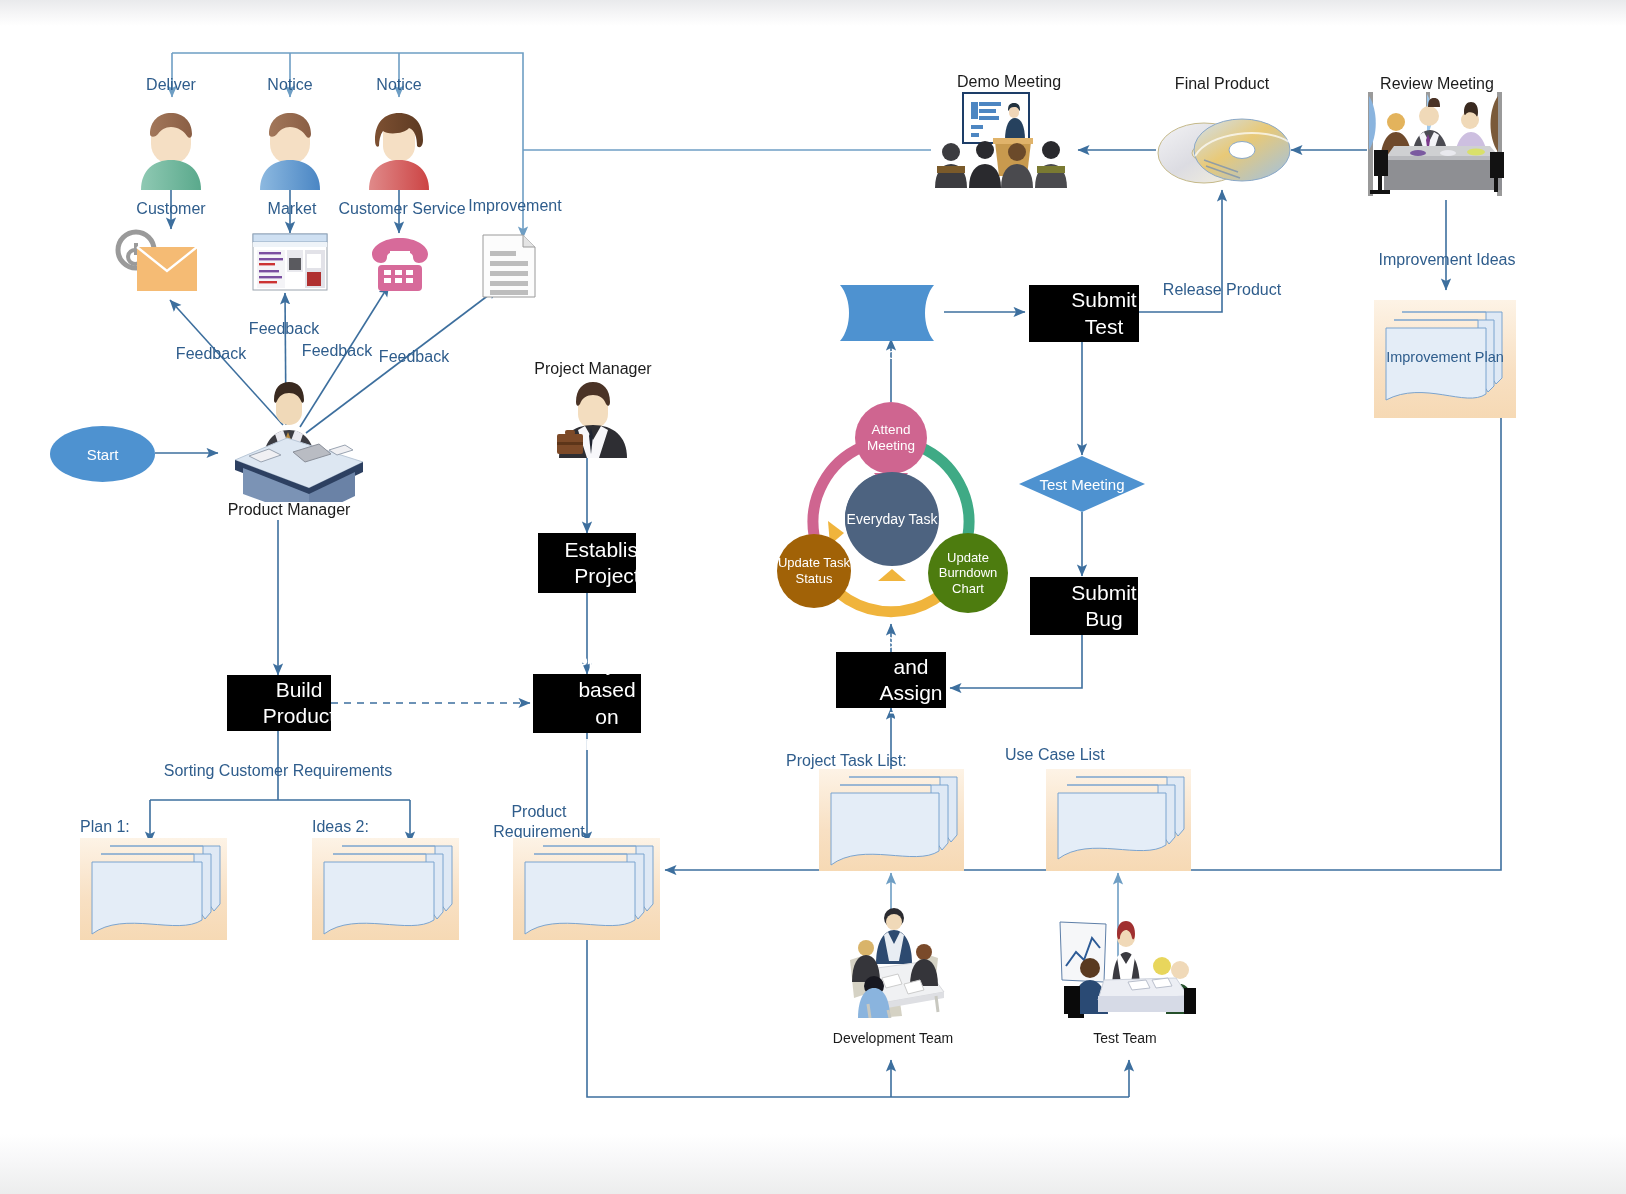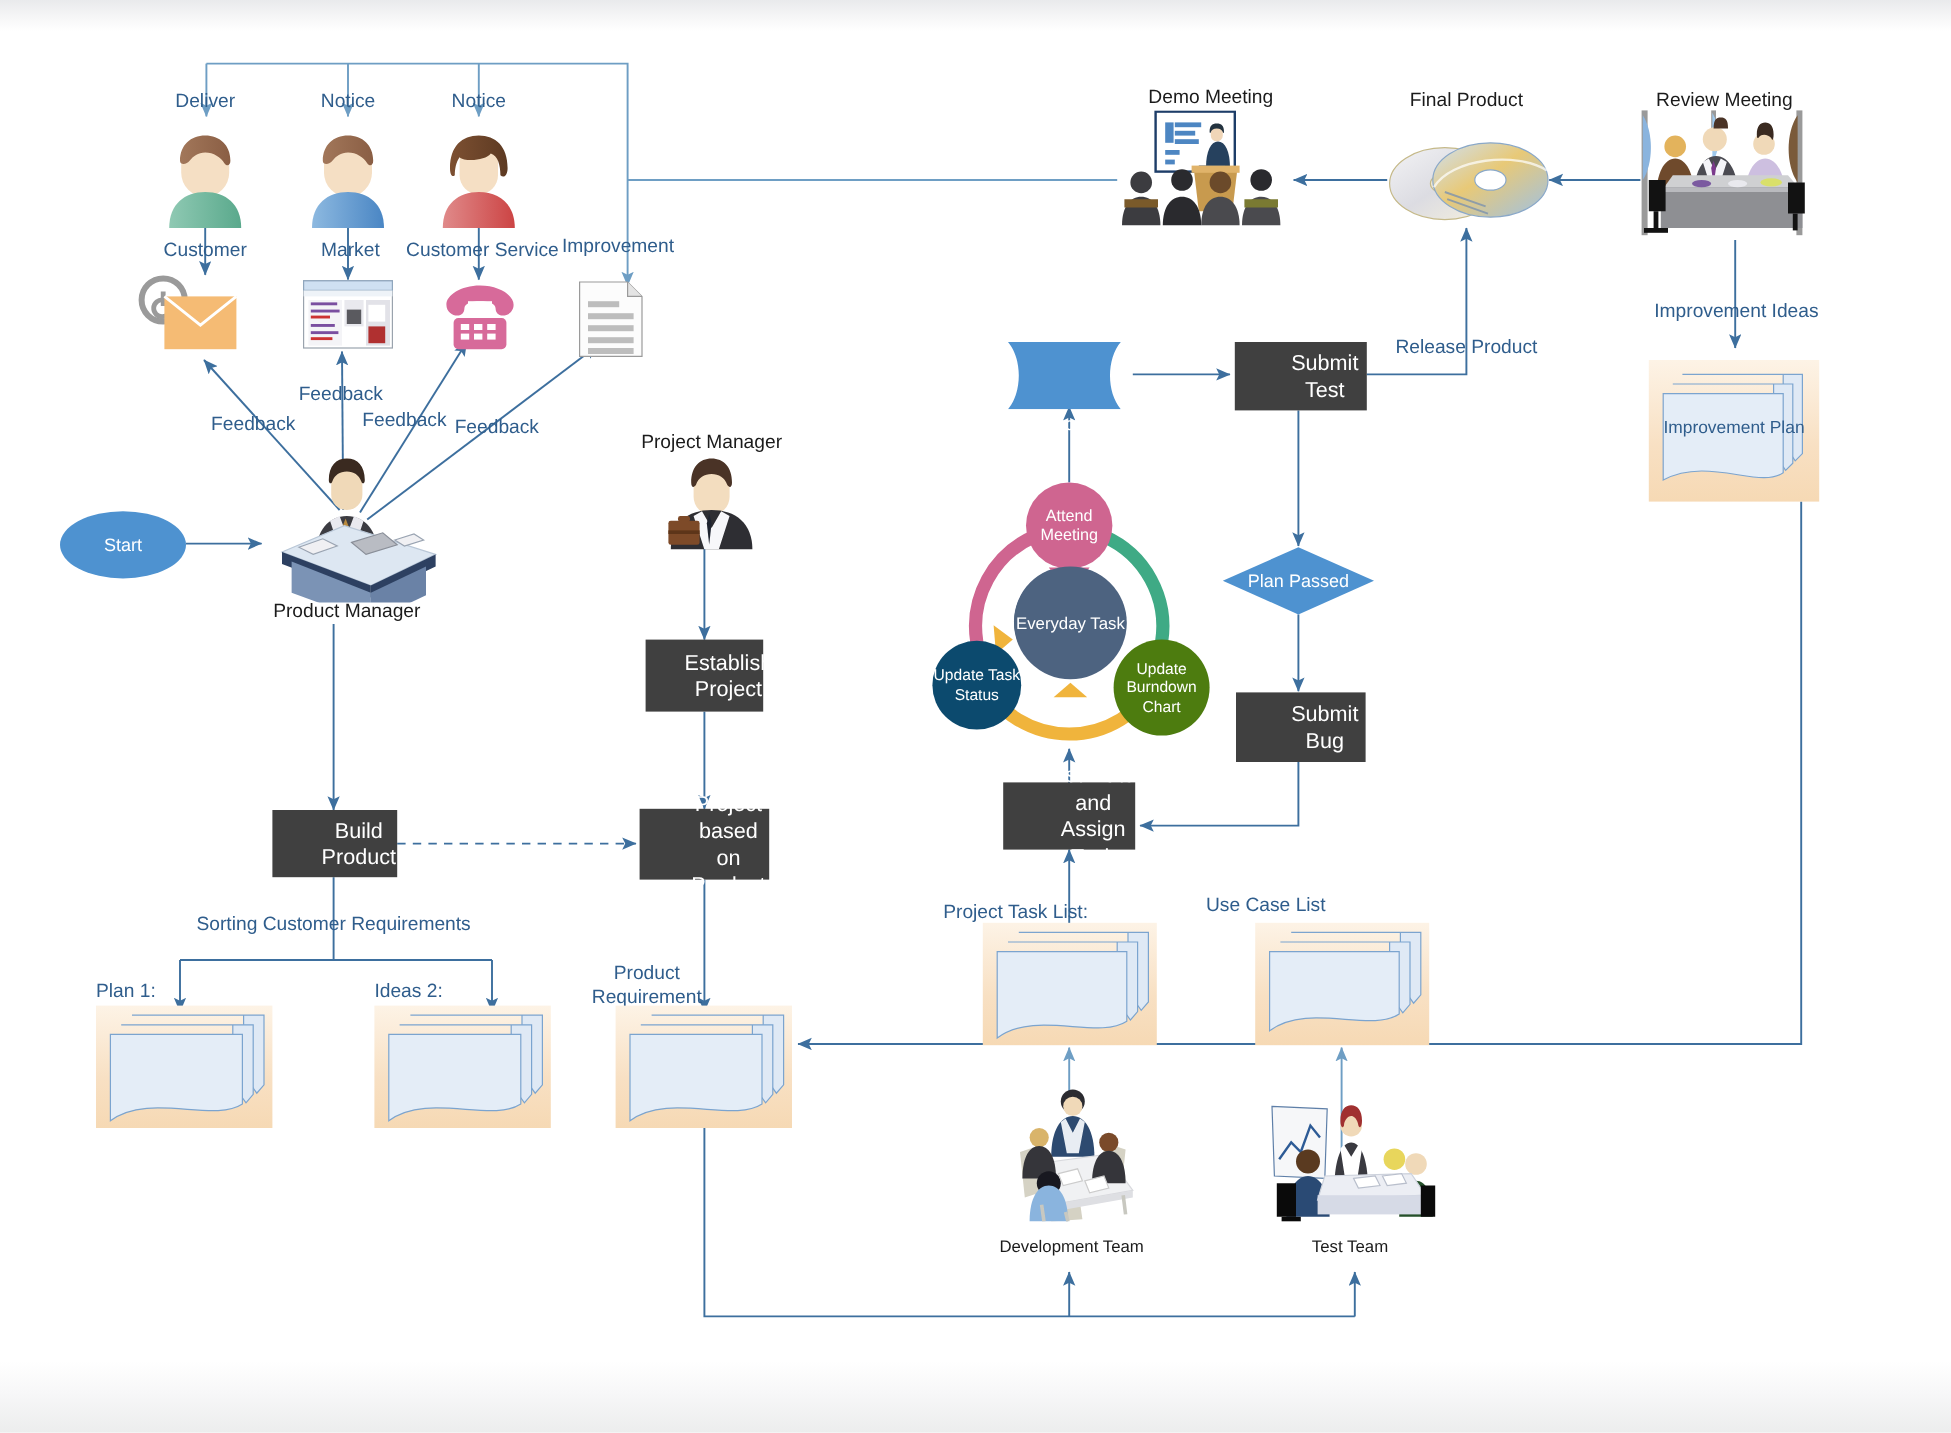--- a/index.html
+++ b/index.html
@@ -13,22 +13,22 @@
   #stage{position:absolute;left:0;top:0;width:1626px;height:1194px;}
   #edge{position:absolute;left:0;top:0;width:1626px;height:1194px;pointer-events:none;}
   .topband{position:absolute;left:0;top:0;width:1626px;height:26px;
     background:linear-gradient(to bottom,#e9eaec 0%,#f6f6f7 55%,#ffffff 100%);}
   .botband{position:absolute;left:0;bottom:0;width:1626px;height:60px;
     background:linear-gradient(to top,#eceded 0%,#f7f7f8 55%,#ffffff 100%);}
 
   .node{position:absolute;box-sizing:border-box;}
 
   
-  .proc{background:#404040;color:#ffffff;display:flex;align-items:center;
-        justify-content:center;text-align:center;font-size:18px;line-height:1.25;padding-left:40px;}
+  .proc{background:#000000;color:#ffffff;display:flex;align-items:center;
+        justify-content:center;text-align:center;font-size:21px;line-height:1.25;padding-left:40px;}
 
   
   .ellipse{background:#4e92d0;color:#fff;border-radius:50%;display:flex;
            align-items:center;justify-content:center;font-size:15px;}
 
   
   .diamond{display:flex;align-items:center;justify-content:center;}
   .diamond span{position:relative;z-index:2;color:#fff;font-size:15px;white-space:nowrap;}
 
   
@@ -322,21 +322,21 @@
 </div>
 
 <div class="node proc" style="left:1030px;top:577px;width:108px;height:58px;">
   <span>Submit Bug</span>
 </div>
 
 <div class="node diamond" style="left:1018px;top:455px;width:128px;height:58px;">
   <svg viewBox="0 0 128 58" width="128" height="58" style="position:absolute;left:0;top:0;">
     <path d="M64,1 L127,29 L64,57 L1,29 Z" fill="#4e92d0"></path>
   </svg>
-  <span>Plan Passed</span>
+  <span>Test Meeting</span>
 </div>
 
 <div class="node" style="left:766px;top:395px;width:250px;height:230px;">
   <svg viewBox="0 0 250 230" width="250" height="230">
 
     <path d="M96 52 A82 82 0 0 0 48 140" fill="none" stroke="#cf6590" stroke-width="11" stroke-linecap="round"></path>
     <path d="M154 52 A82 82 0 0 1 202 140" fill="none" stroke="#3faa85" stroke-width="11" stroke-linecap="round"></path>
     <path d="M52 172 A82 82 0 0 0 198 172" fill="none" stroke="#f0b43c" stroke-width="11" stroke-linecap="round"></path>
 
     <path d="M112 186 L126 174 L140 186 Z" fill="#f0b43c"></path>
@@ -344,21 +344,21 @@
 
     <circle cx="125" cy="123" r="46" fill="#4d6380"></circle>
     <path d="M108 78 L142 78 L125 100 Z" fill="#cf6590"></path>
     <path d="M88 140 L88 112 L112 126 Z" fill="#f0b43c"></path>
     <path d="M162 140 L162 112 L138 126 Z" fill="#3faa85"></path>
   </svg>
 </div>
 <div class="circ" style="left:855px;top:402px;width:72px;height:72px;background:#cf6590;font-size:13.5px;">
   <span>Attend Meeting</span>
 </div>
-<div class="circ" style="left:777px;top:534px;width:74px;height:74px;background:#0c4a6e;font-size:13px;">
+<div class="circ" style="left:777px;top:534px;width:74px;height:74px;background:#a16207;font-size:13px;">
   <span>Update Task Status</span>
 </div>
 <div class="circ" style="left:928px;top:533px;width:80px;height:80px;background:#4d7c0f;font-size:13px;">
   <span>Update Burndown Chart</span>
 </div>
 <div class="circ" style="left:845px;top:472px;width:94px;height:94px;background:#4d6380;font-size:14px;">
   <span>Everyday Task</span>
 </div>
 
 <div class="lbl c blk" style="left:1009px;top:73px;">Demo Meeting</div>

